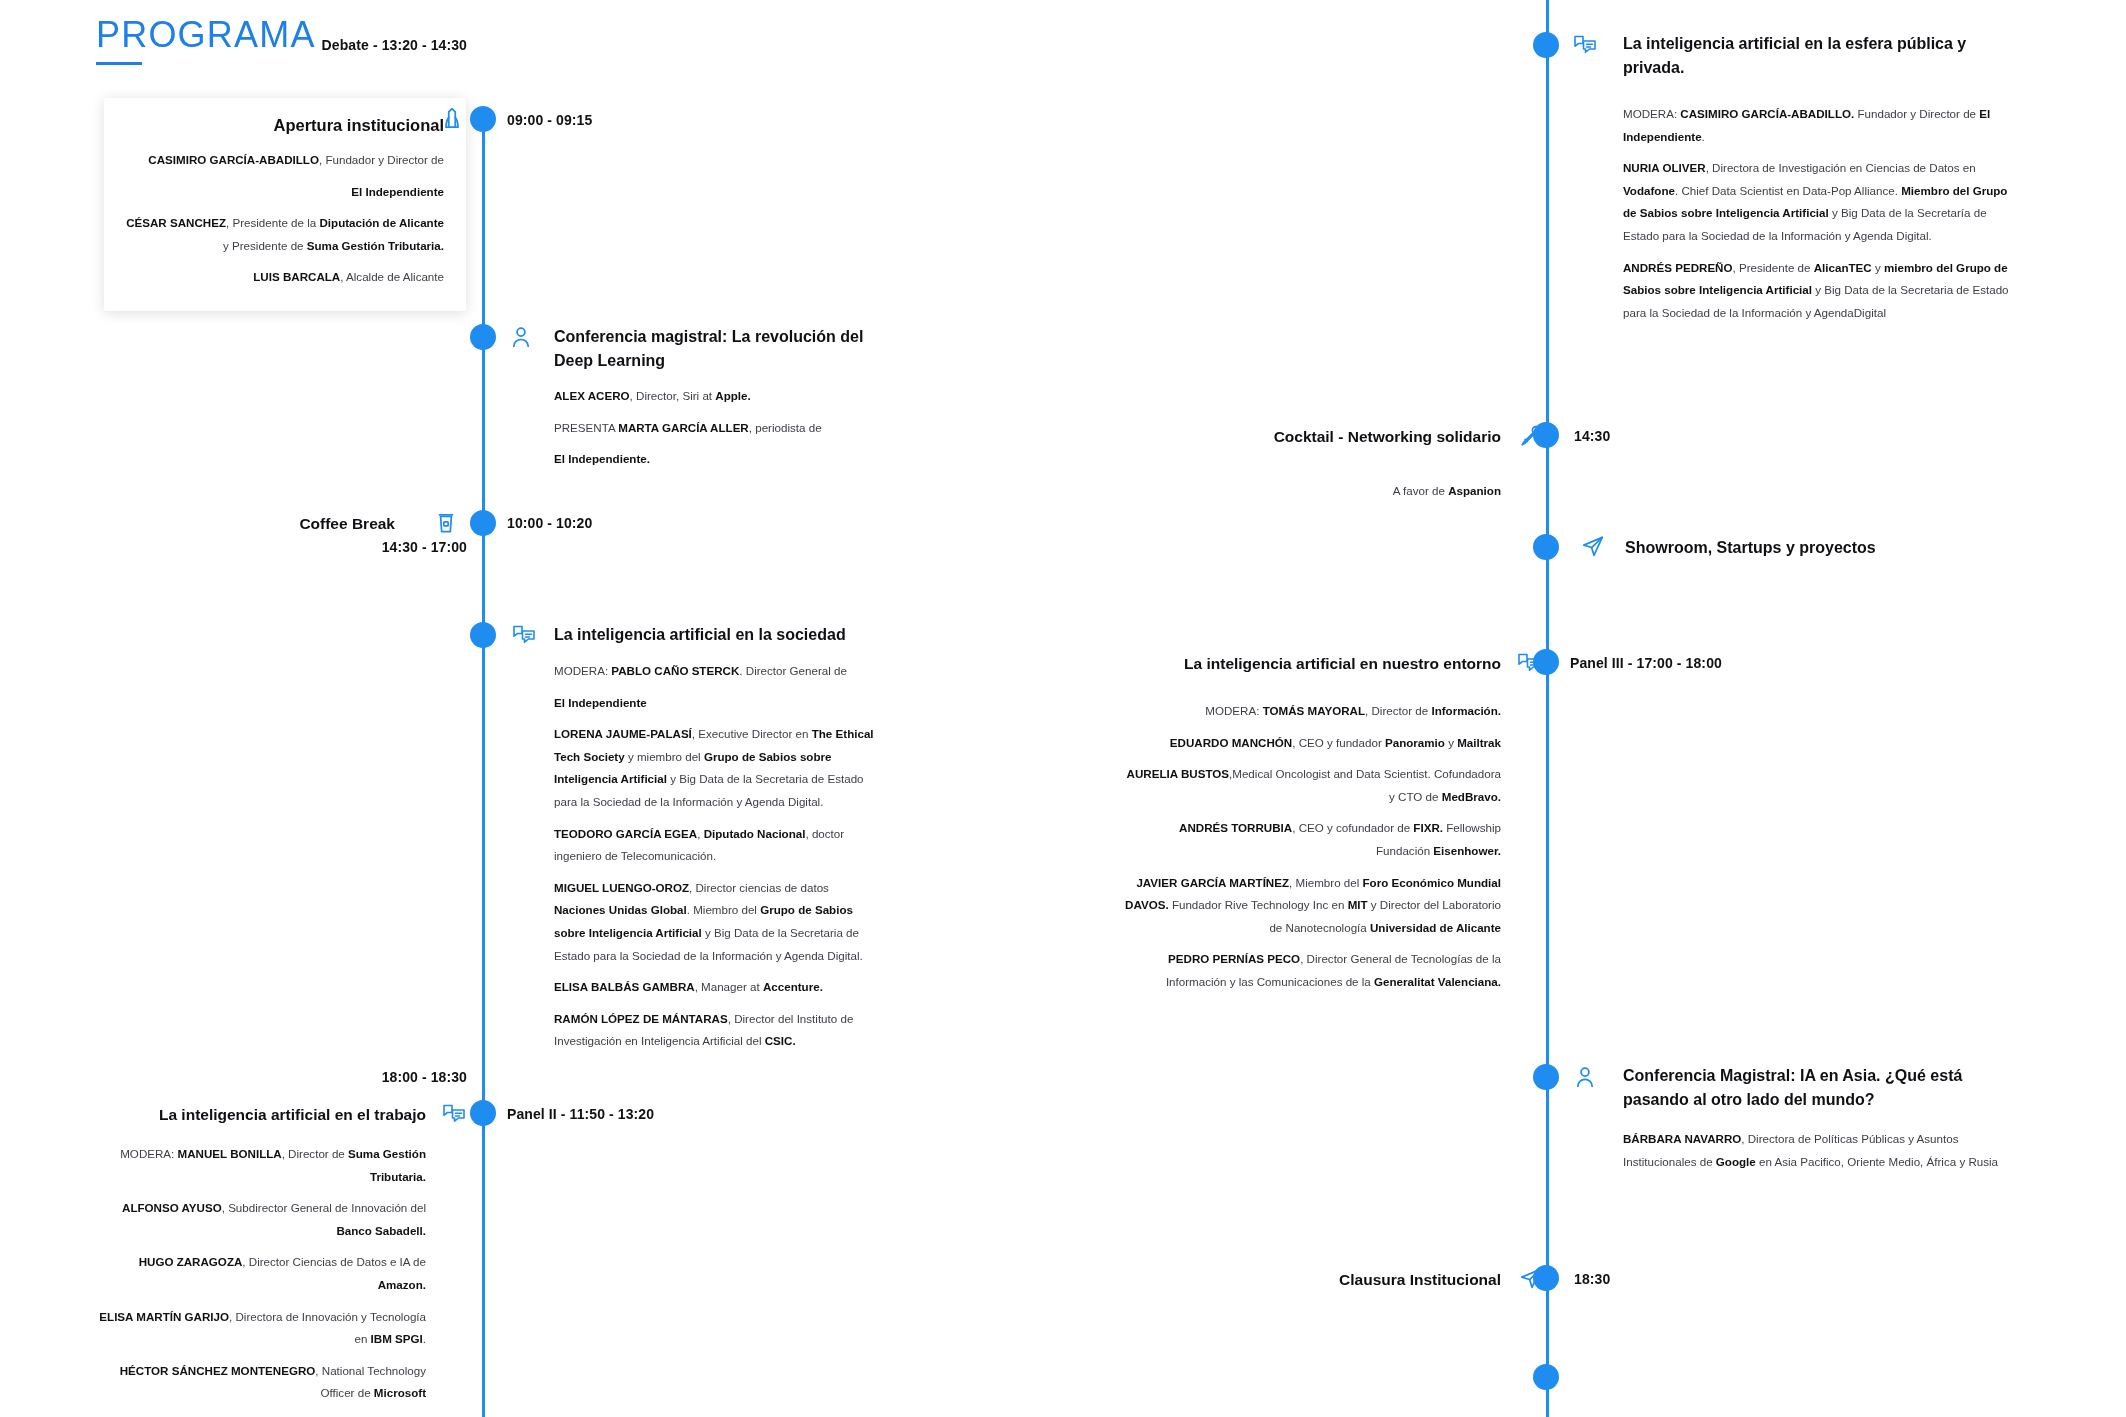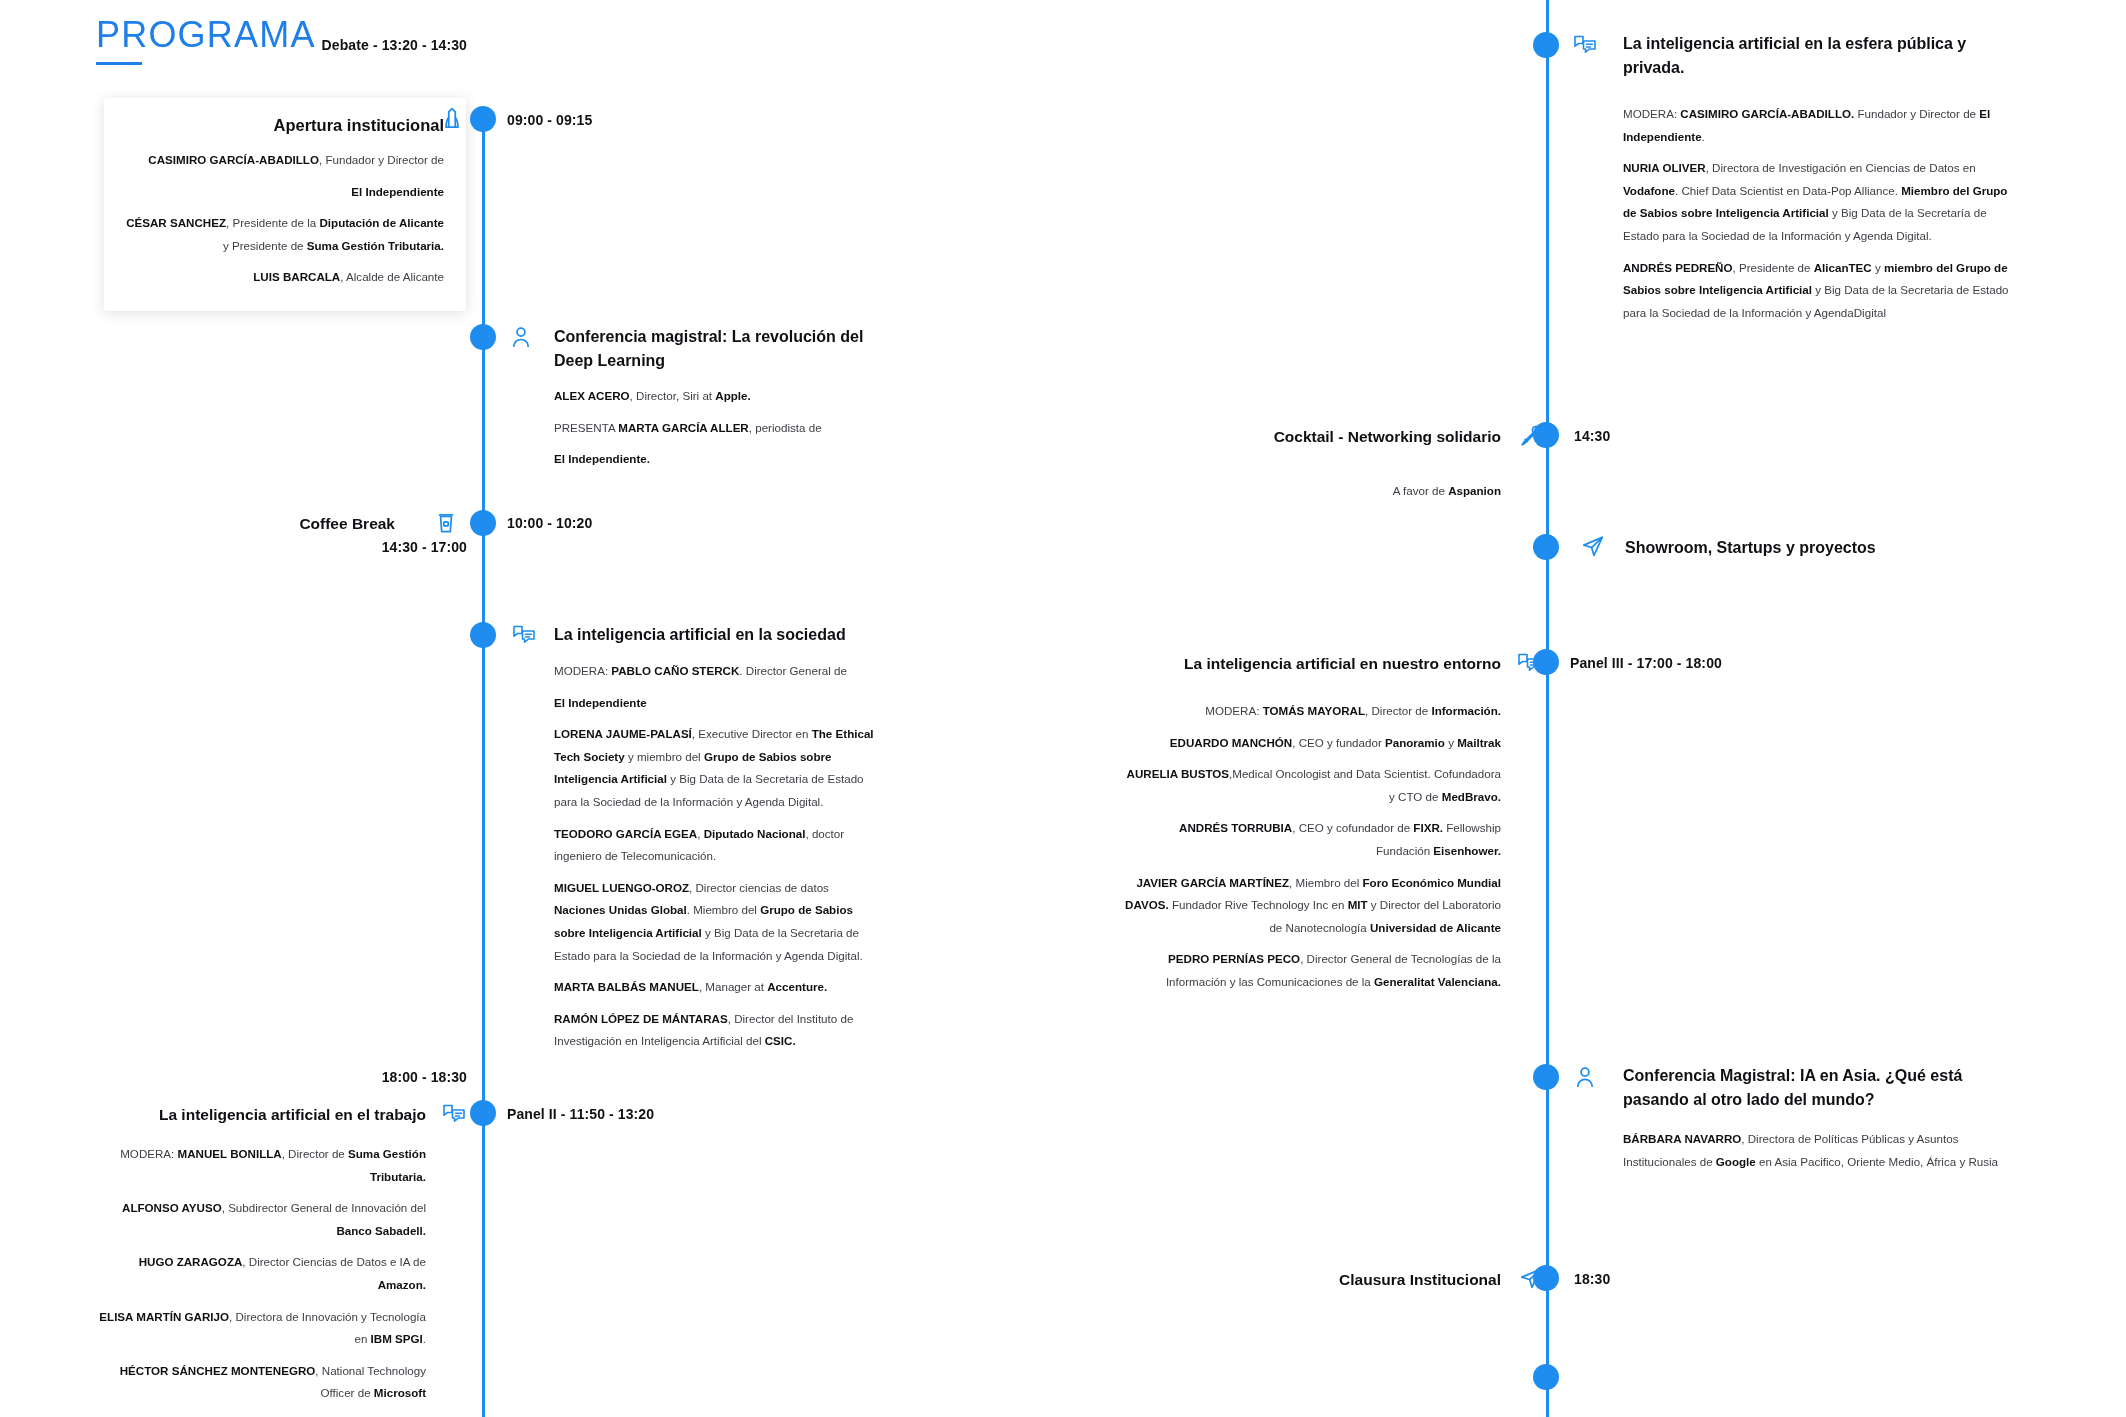--- a/index.html
+++ b/index.html
@@ -187,21 +187,21 @@
           <path d="M14.5 12.2h6M14.5 15h4"></path>
       </svg>
     </div>
     <div class="ev-title" style="left:554px; top:623px; width:330px;">La inteligencia artificial en la sociedad</div>
     <div class="body-text ta-left" style="left:554px; top:660px; width:322px;">
       <p>MODERA: <b>PABLO CAÑO STERCK</b>. Director General de</p>
       <p><b>El Independiente</b></p>
       <p><b>LORENA JAUME-PALASÍ</b>, Executive Director en <b>The Ethical Tech Society</b> y miembro del <b>Grupo de Sabios sobre Inteligencia Artificial</b> y Big Data de la Secretaria de Estado para la Sociedad de la Información y Agenda Digital.</p>
       <p><b>TEODORO GARCÍA EGEA</b>, <b>Diputado Nacional</b>, doctor ingeniero de Telecomunicación.</p>
       <p><b>MIGUEL LUENGO-OROZ</b>, Director ciencias de datos <b>Naciones Unidas Global</b>. Miembro del <b>Grupo de Sabios sobre Inteligencia Artificial</b> y Big Data de la Secretaria de Estado para la Sociedad de la Información y Agenda Digital.</p>
-      <p><b>MARTA BALBÁS MANUEL</b>, Manager at <b>Accenture.</b></p>
+      <p><b>ELISA BALBÁS GAMBRA</b>, Manager at <b>Accenture.</b></p>
       <p><b>RAMÓN LÓPEZ DE MÁNTARAS</b>, Director del Instituto de Investigación en Inteligencia Artificial del <b>CSIC.</b></p>
     </div>
   </div>
 
   <div class="row">
     <div class="ev-title small" style="left:0; top:1104px; width:426px; text-align:right;">La inteligencia artificial en el trabajo</div>
     <div class="icon" style="left:454px; top:1113px;">
       <svg viewBox="0 0 26 24" fill="none" stroke="currentColor" stroke-width="1.6" stroke-linecap="round" stroke-linejoin="round">
         <path d="M3 4.5h8v7H6.5L3 14.2z"></path>
           <path d="M11.5 9h11.5v8h-5.5l-4 3.2V17h-2z"></path>

